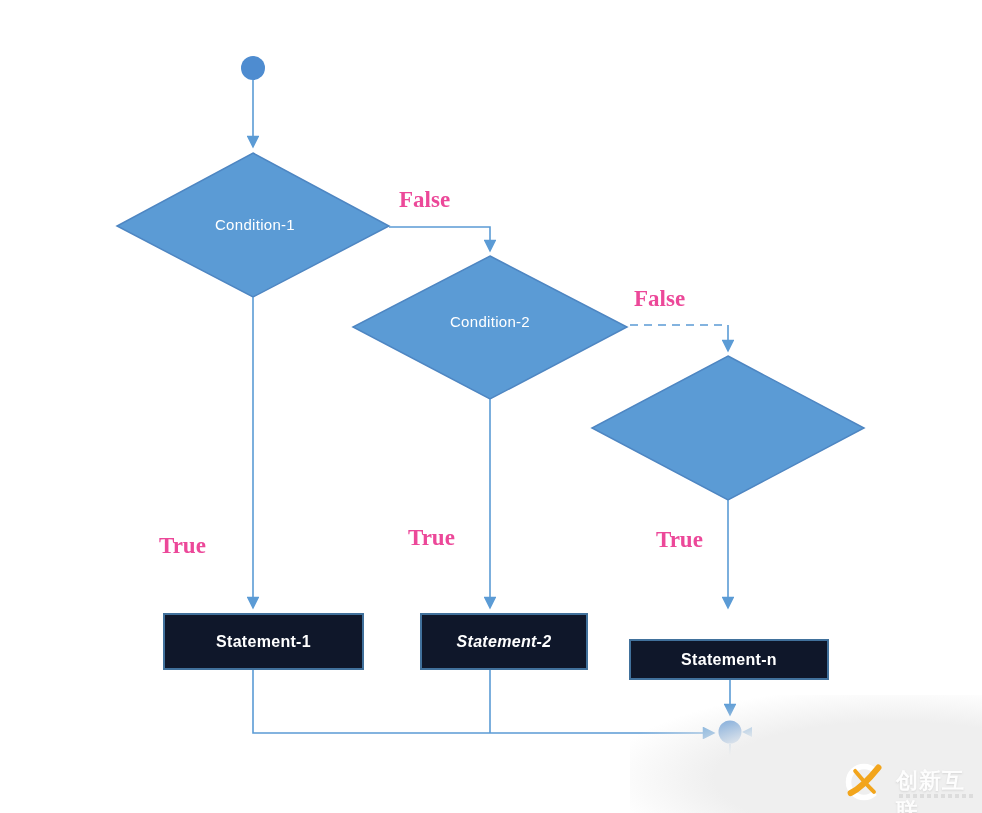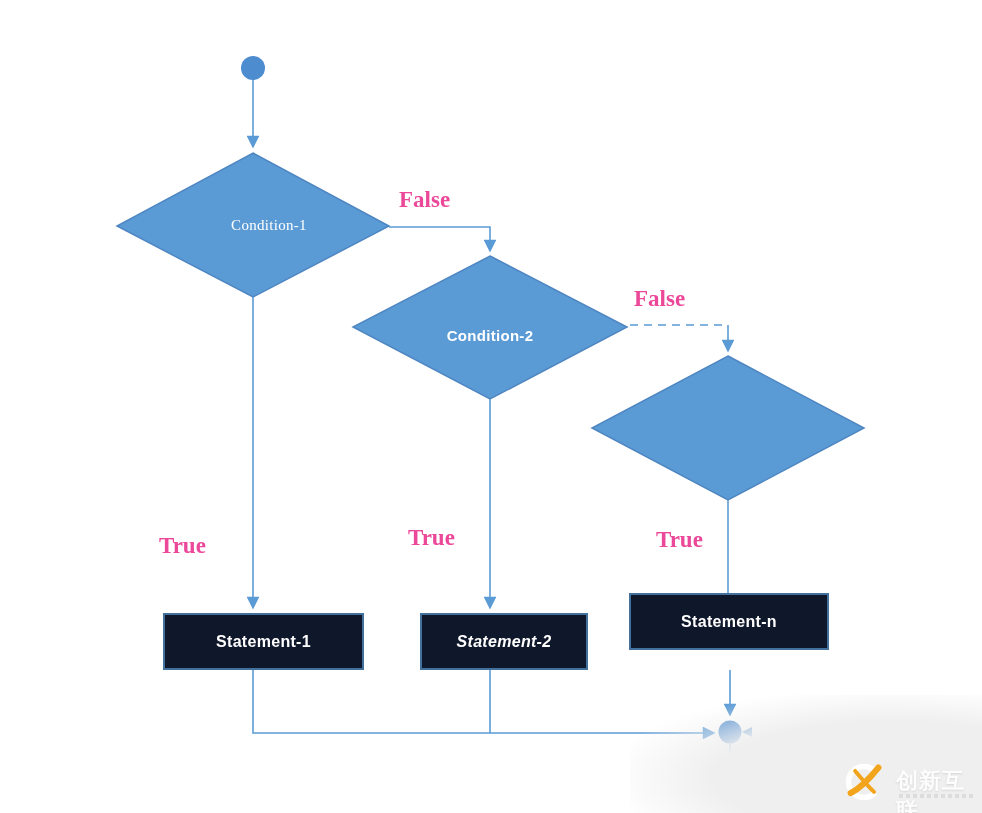--- a/index.html
+++ b/index.html
@@ -96,36 +96,36 @@
     <polyline points="253,670 253,733 713,733" fill="none" stroke="#5B9BD5" stroke-width="1.6" marker-end="url(#arrow)"></polyline>
     <line x1="490" y1="670" x2="490" y2="733" stroke="#5B9BD5" stroke-width="1.6"></line>
     <line x1="730" y1="670" x2="730" y2="714" stroke="#5B9BD5" stroke-width="1.6" marker-end="url(#arrow)"></line>
 
     <circle cx="730" cy="732" r="11.5" fill="#4E8CD0"></circle>
     <polygon points="752,727 742,732 752,737" fill="#5B9BD5"></polygon>
 
     <line x1="730" y1="744" x2="730" y2="784" stroke="#5B9BD5" stroke-width="1.6" marker-end="url(#arrow)"></line>
   </svg>
 
-  <div class="shape-label" style="left:169px;top:215px;font-family:Liberation Serif, serif;">Condition-1</div>
-  <div class="shape-label" style="left:390px;top:326px;font-weight:bold;">Condition-2</div>
+  <div class="shape-label" style="left:155px;top:215px;">Condition-1</div>
+  <div class="shape-label" style="left:390px;top:312px;">Condition-2</div>
 
   <div class="edge-label" style="left:399px;top:187px;">False</div>
   <div class="edge-label" style="left:634px;top:286px;">False</div>
   <div class="edge-label" style="left:159px;top:533px;">True</div>
   <div class="edge-label" style="left:408px;top:525px;">True</div>
   <div class="edge-label" style="left:656px;top:527px;">True</div>
 
   <div class="stmt-box" style="left:163px;top:613px;width:201px;height:57px;">
     <span>Statement-1</span>
   </div>
   <div class="stmt-box" style="left:420px;top:613px;width:168px;height:57px;font-style:italic;">
     <span>Statement-2</span>
   </div>
-  <div class="stmt-box" style="left:629px;top:593px;width:200px;height:57px;">
+  <div class="stmt-box" style="left:629px;top:639px;width:200px;height:41px;">
     <span>Statement-n</span>
   </div>
 
   <div class="wm-band"></div>
   <svg class="wm-logo" viewBox="0 0 38 38">
     <circle cx="19" cy="19" r="14" fill="none" stroke="#ffffff" stroke-width="5" stroke-dasharray="66 22" stroke-dashoffset="-11"></circle>
     <path d="M 11 9 C 16 15, 23 23, 28 28" fill="none" stroke="#F2A51C" stroke-width="3.6" stroke-linecap="round"></path>
     <path d="M 7 29 C 15 25, 24 16, 32 6" fill="none" stroke="#F2A51C" stroke-width="5.6" stroke-linecap="round"></path>
   </svg>
   <div class="wm-text">创新互联</div>

